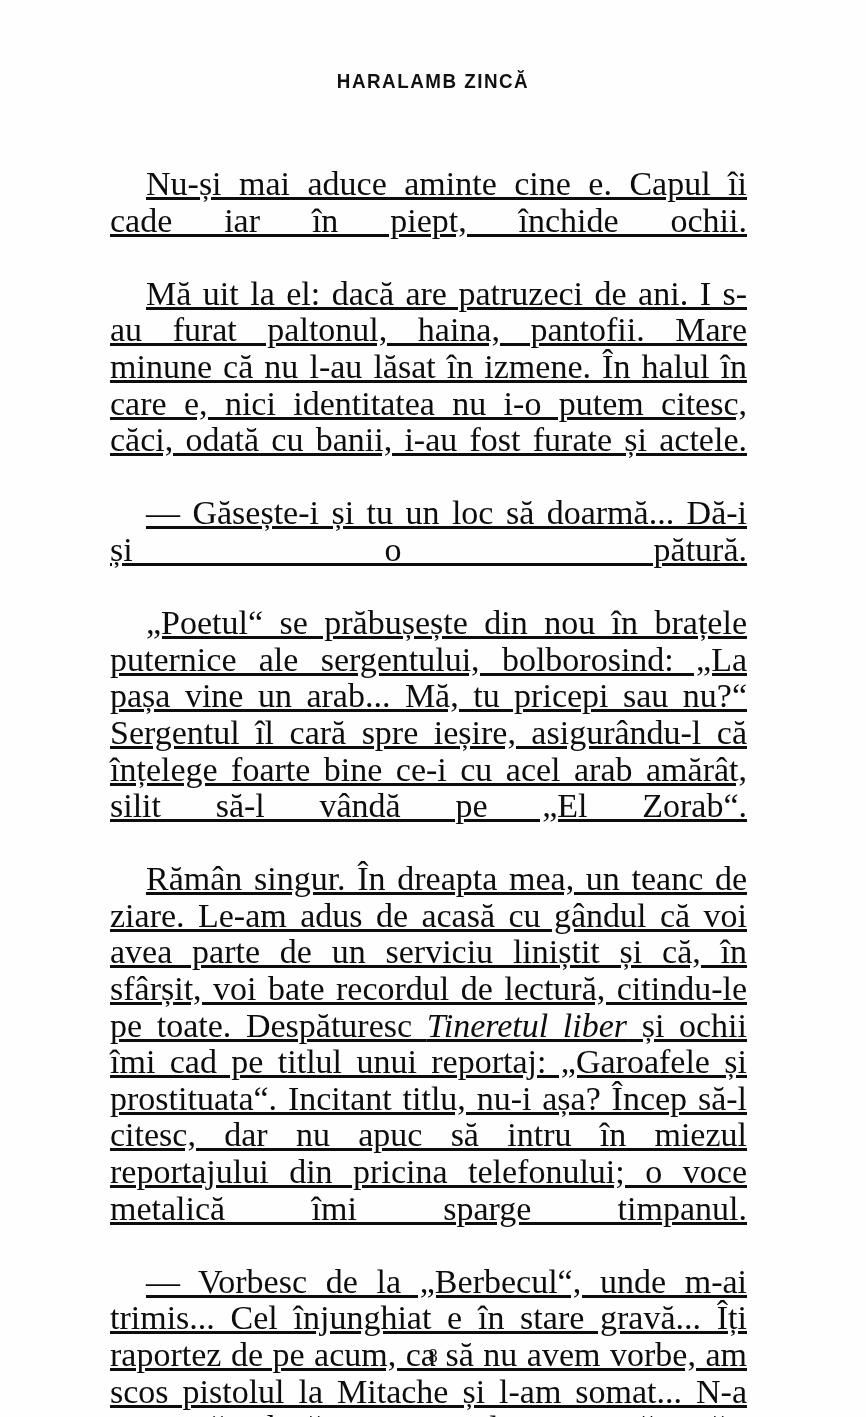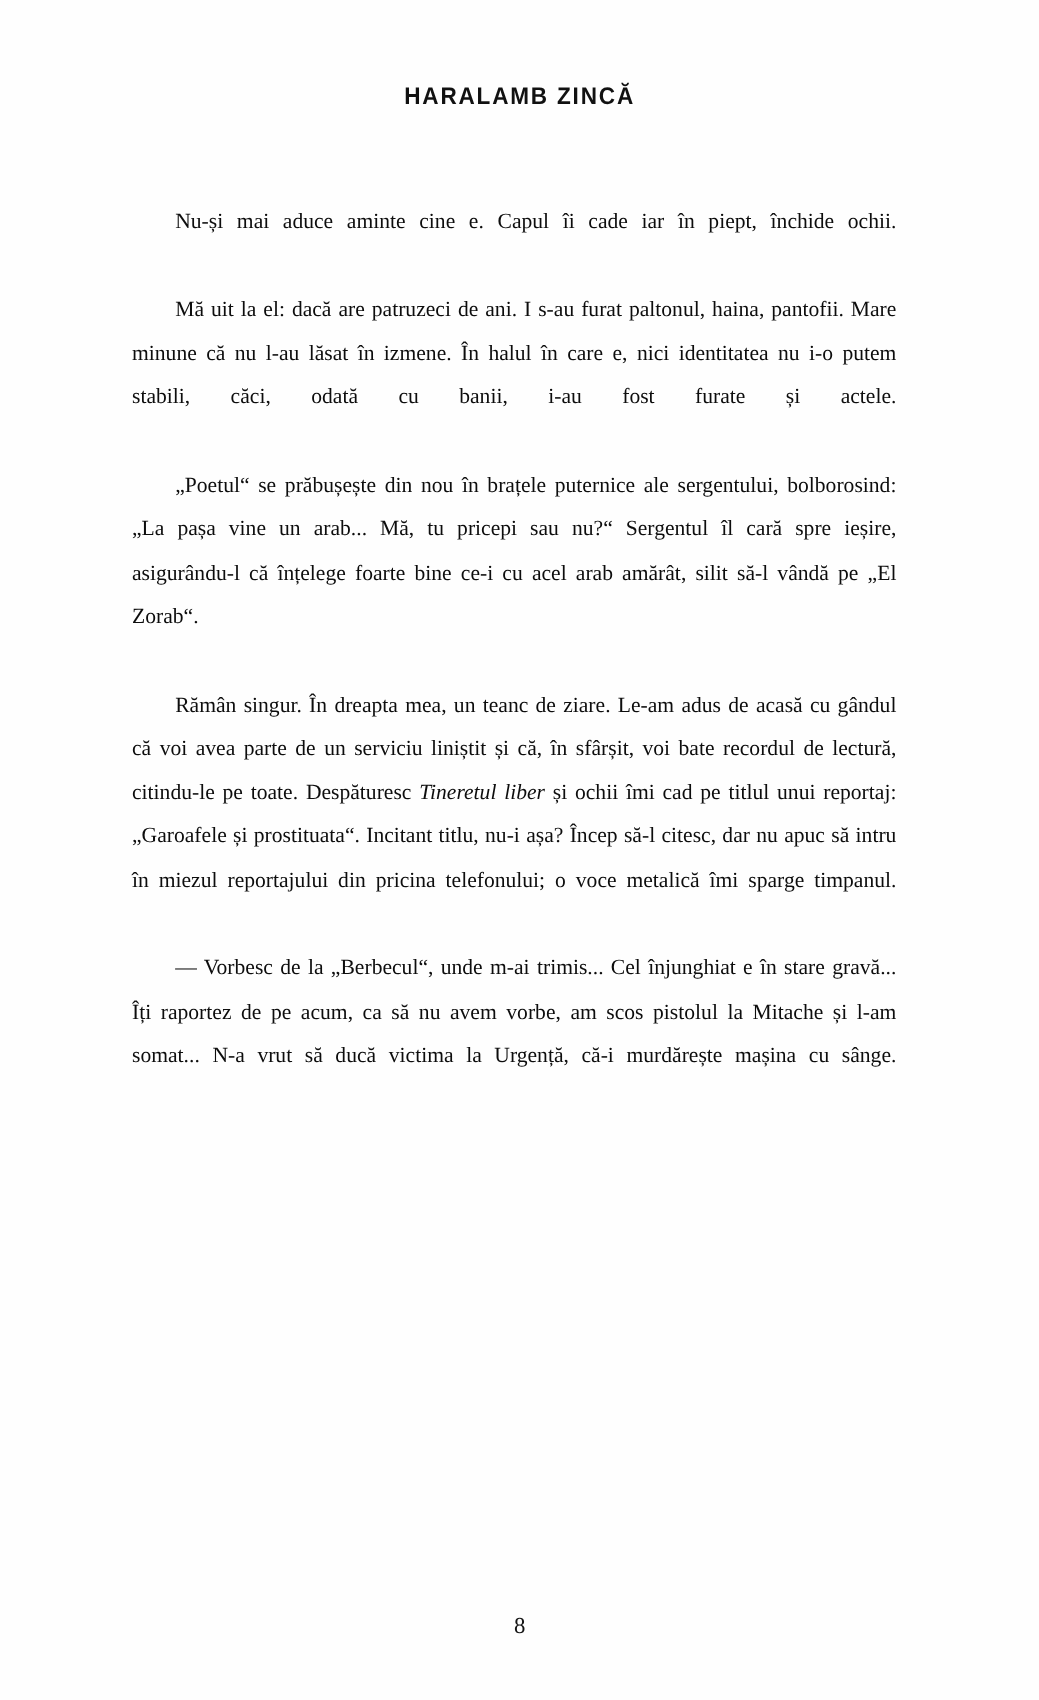--- a/index.html
+++ b/index.html
@@ -43,27 +43,28 @@
   
   .text-block {
     position: absolute;
     top: 166px;
     left: 110px;
     width: 637px;
   }
 
   p.body-par {
     margin: 0;
-    font-size: 18px;
+    font-size: 34px;
     line-height: 36.6px;
     text-align: justify;
     text-indent: 36px;
     hyphens: manual;
     -webkit-hyphens: manual;
     word-spacing: 0.2px;
+    text-decoration: underline;
   }
 
   
   p.body-par:after {
     content: "";
     display: inline-block;
     width: 100%;
   }
 
   em.title-italic {
@@ -86,24 +87,25 @@
 <body>
 
 <div class="page">
 
   <div class="running-head">HARALAMB ZINCĂ</div>
 
   <div class="text-block">
 
     <p class="body-par">Nu-și mai aduce aminte cine e. Capul îi cade iar în piept, închide ochii.</p>
 
-    <p class="body-par">Mă uit la el: dacă are patruzeci de ani. I s-au furat paltonul, haina, pantofii. Mare minune că nu l-au lăsat în izmene. În halul în care e, nici identitatea nu i-o putem stabili, căci, odată cu banii, i-au fost furate și actele.</p>
+    <p class="body-par">Mă uit la el: dacă are patruzeci de ani. I s-au furat paltonul, haina, pantofii. Mare minune că nu l-au lăsat în izmene. În halul în care e, nici identitatea nu i-o putem citesc, căci, odată cu banii, i-au fost furate și actele.</p>
 
 
 
+    <p class="body-par">— Găsește-i și tu un loc să doarmă... Dă-i și o pătură.</p>
 
     <p class="body-par">„Poetul“ se prăbușește din nou în brațele puternice ale sergentului, bolborosind: „La pașa vine un arab... Mă, tu pricepi sau nu?“ Sergentul îl cară spre ieșire, asigurându-l că înțelege foarte bine ce-i cu acel arab amărât, silit să-l vândă pe „El Zorab“.</p>
 
     <p class="body-par"><span>Rămân singur. În dreapta mea, un teanc de ziare. Le-am adus de acasă cu gândul că voi avea parte de un serviciu liniștit și că, în sfârșit, voi bate recordul de lectură, citindu-le pe toate. Despăturesc </span><em class="title-italic">Tineretul liber</em><span> și ochii îmi cad pe titlul unui reportaj: „Garoafele și prostituata“. Incitant titlu, nu-i așa? Încep să-l citesc, dar nu apuc să intru în miezul reportajului din pricina telefonului; o voce metalică îmi sparge timpanul.</span></p>
 
     <p class="body-par">— Vorbesc de la „Berbecul“, unde m-ai trimis... Cel înjunghiat e în stare gravă... Îți raportez de pe acum, ca să nu avem vorbe, am scos pistolul la Mitache și l-am somat... N-a vrut să ducă victima la Urgență, că-i murdărește mașina cu sânge.</p>
 
   </div>
 
   <div class="folio">8</div>

